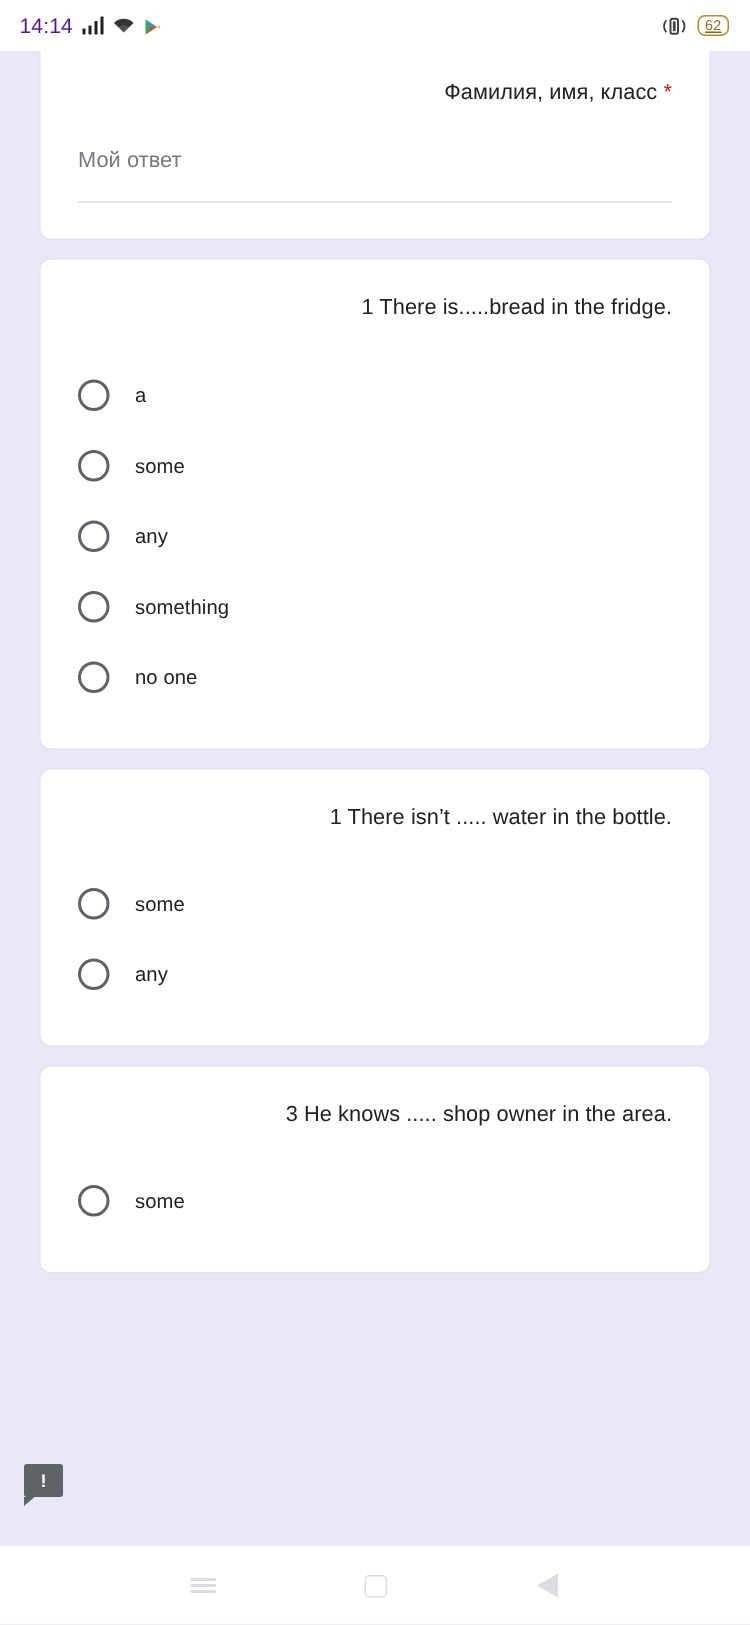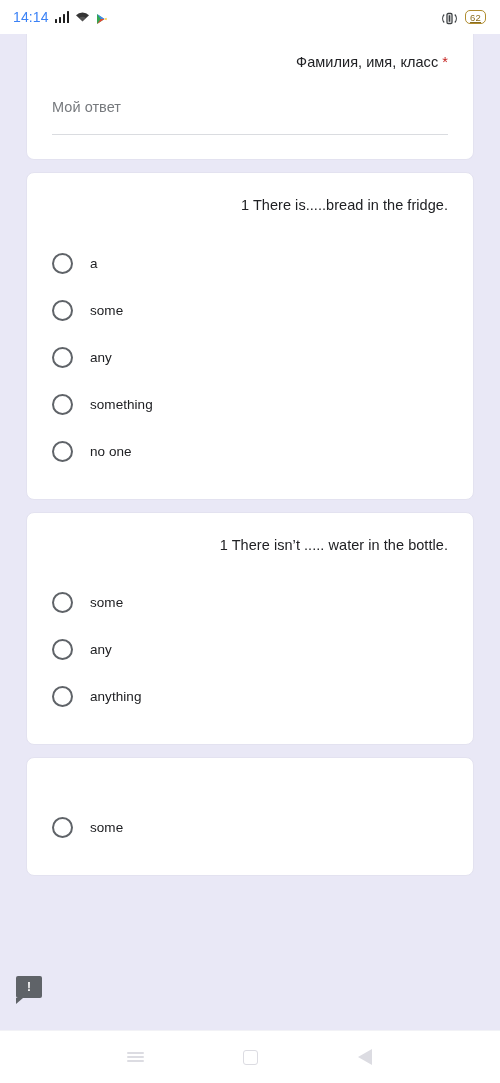--- a/index.html
+++ b/index.html
@@ -26,21 +26,21 @@
     padding: 0 14px 0 13px;
     position: relative;
   }
   .status-left {
     display: flex;
     align-items: center;
     gap: 6px;
   }
   .status-time {
     font-size: 14px;
-    color: #3b82f6;
+    color: #4c1d95;
     letter-spacing: 0.1px;
     font-weight: 500;
   }
   .signal-icon { display: flex; align-items: flex-end; gap: 1.5px; height: 12px; }
   .signal-icon i { width: 2.5px; background: #1f1f1f; display: block; border-radius: 0.5px; }
   .signal-icon i:nth-child(1) { height: 4px; }
   .signal-icon i:nth-child(2) { height: 6.5px; }
   .signal-icon i:nth-child(3) { height: 9px; }
   .signal-icon i:nth-child(4) { height: 12px; }
 
@@ -300,28 +300,25 @@
     <div class="question-title">1 There isn’t ..... water in the bottle.</div>
     <div class="options">
       <div class="option-row">
         <span class="radio"></span>
         <span class="option-label">some</span>
       </div>
       <div class="option-row">
         <span class="radio"></span>
         <span class="option-label">any</span>
       </div>
-      <div class="option-row">
-        <span class="radio"></span>
-        <span class="option-label">anything</span>
-      </div>
     </div>
   </div>
 
   <div class="card">
+    <div class="question-title">3 He knows ..... shop owner in the area.</div>
     <div class="options">
       <div class="option-row">
         <span class="radio"></span>
         <span class="option-label">some</span>
       </div>
     </div>
   </div>
 
 </div>
 

